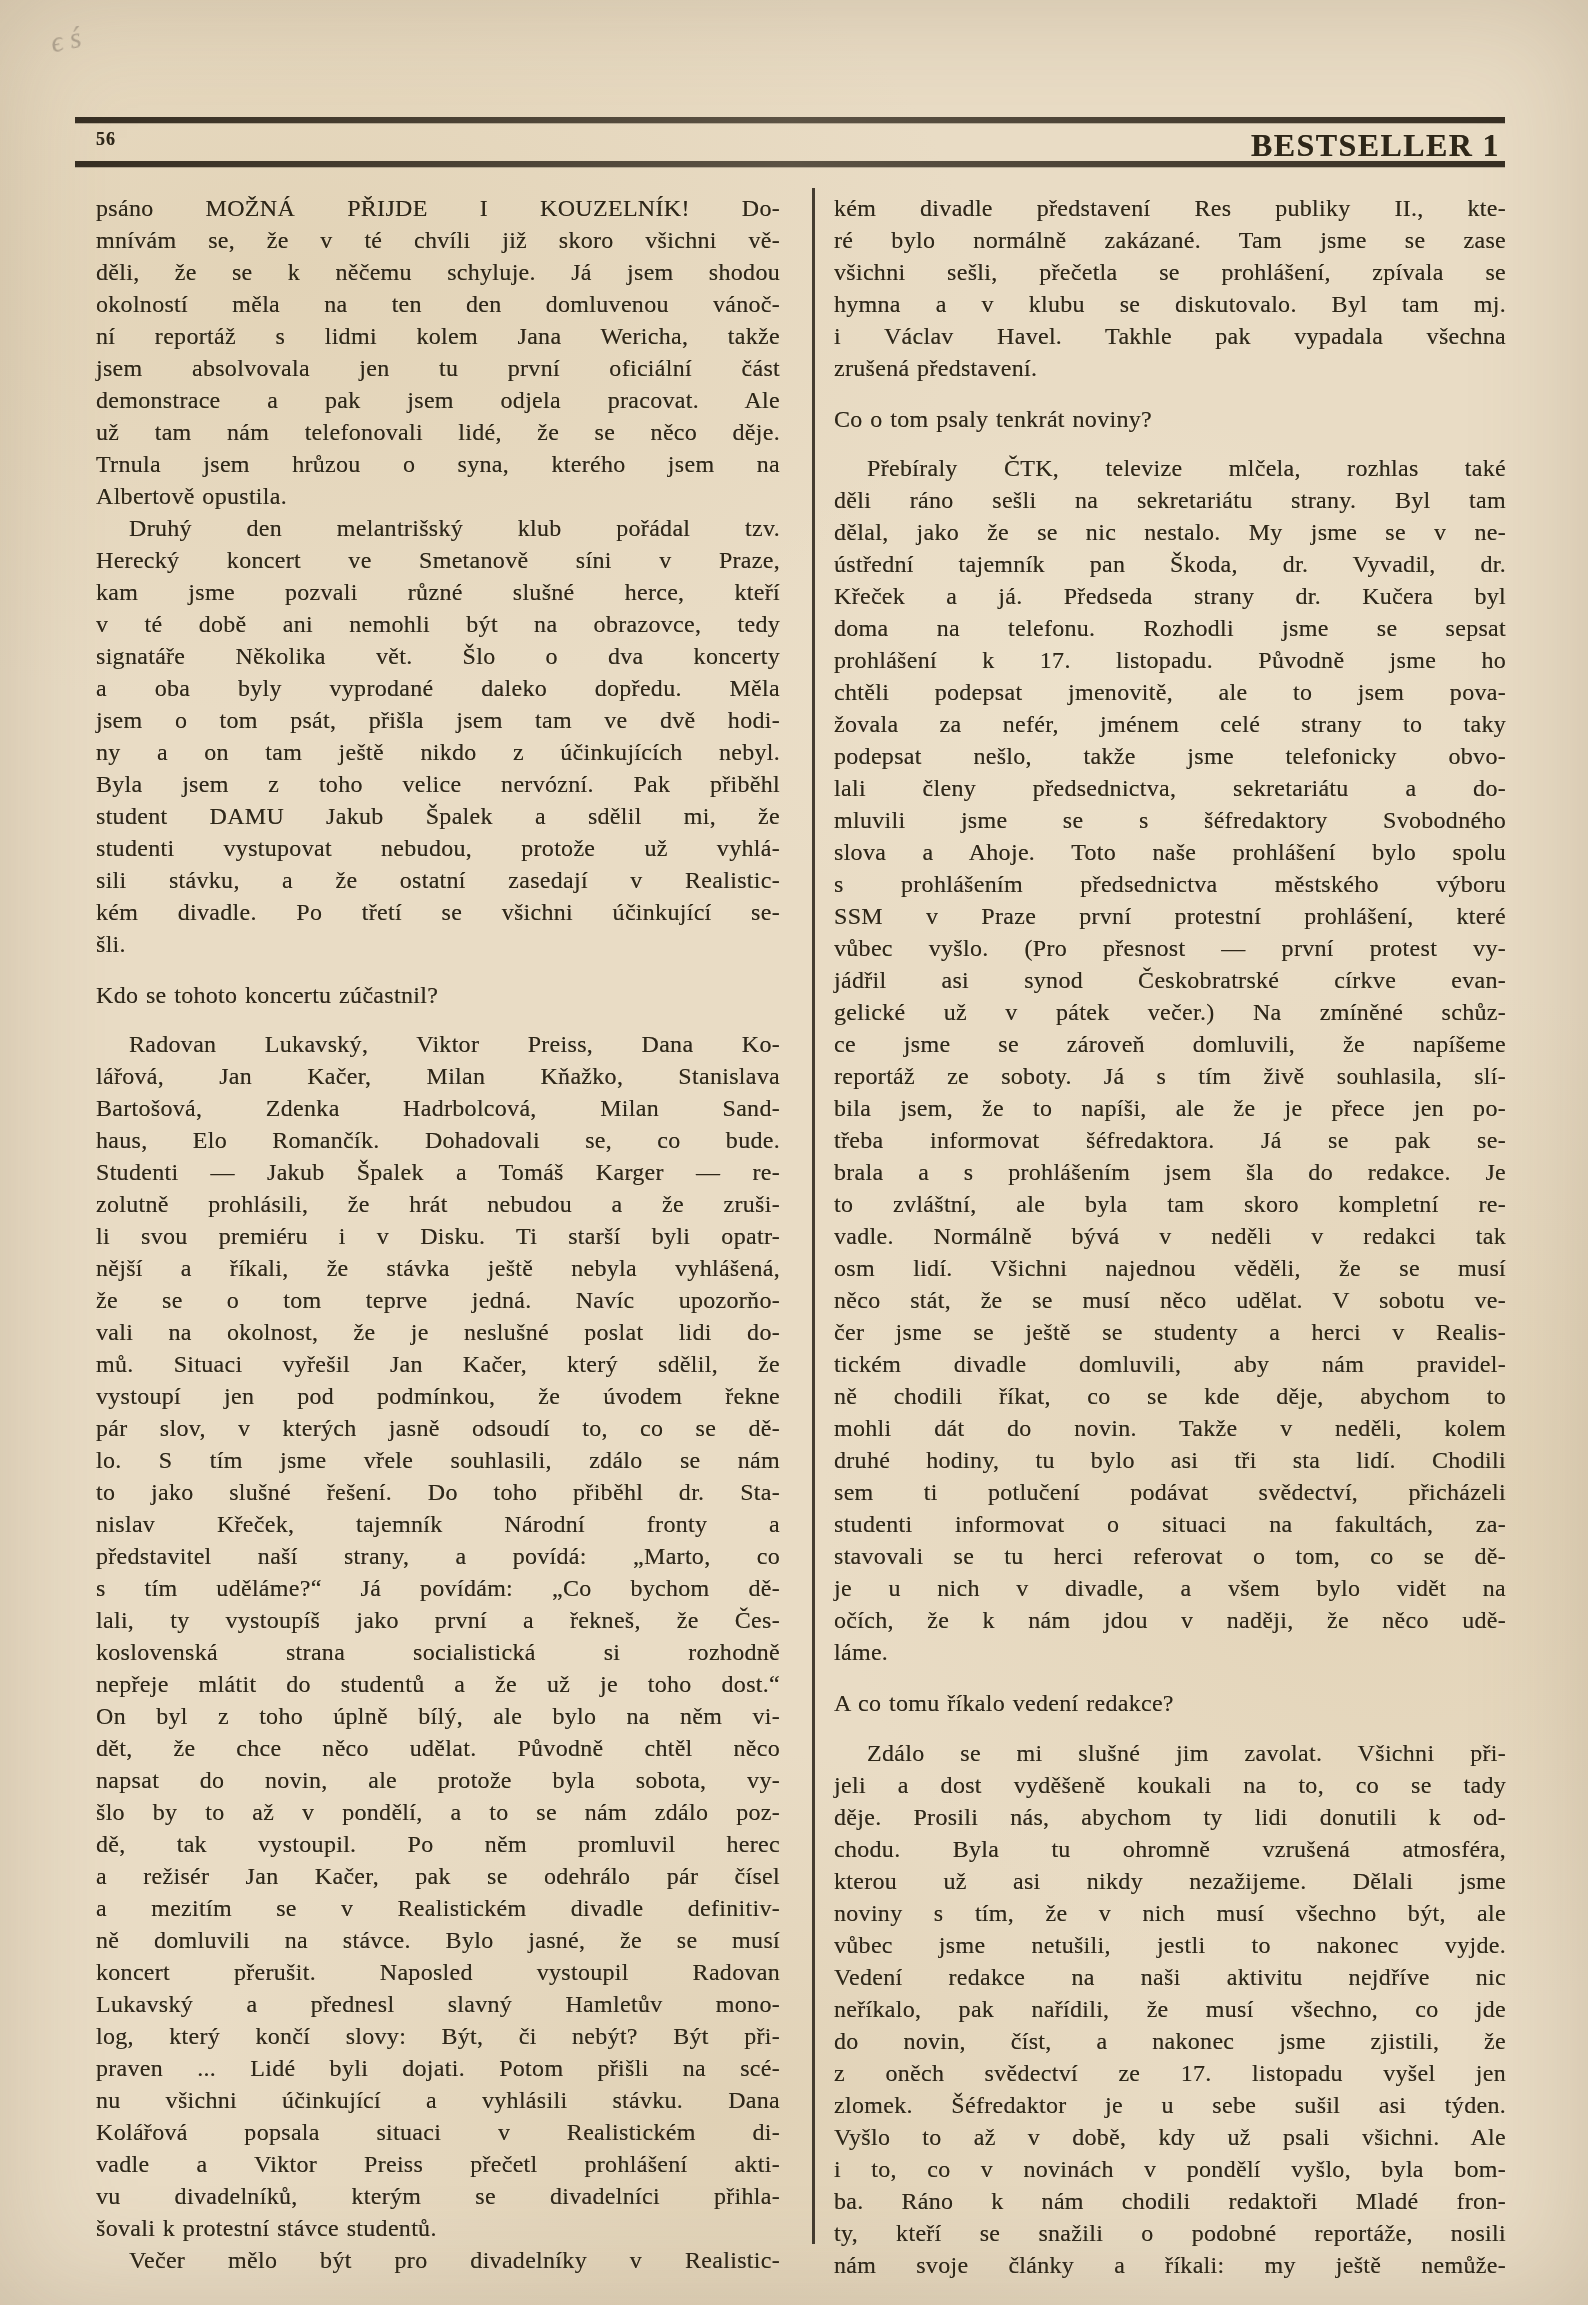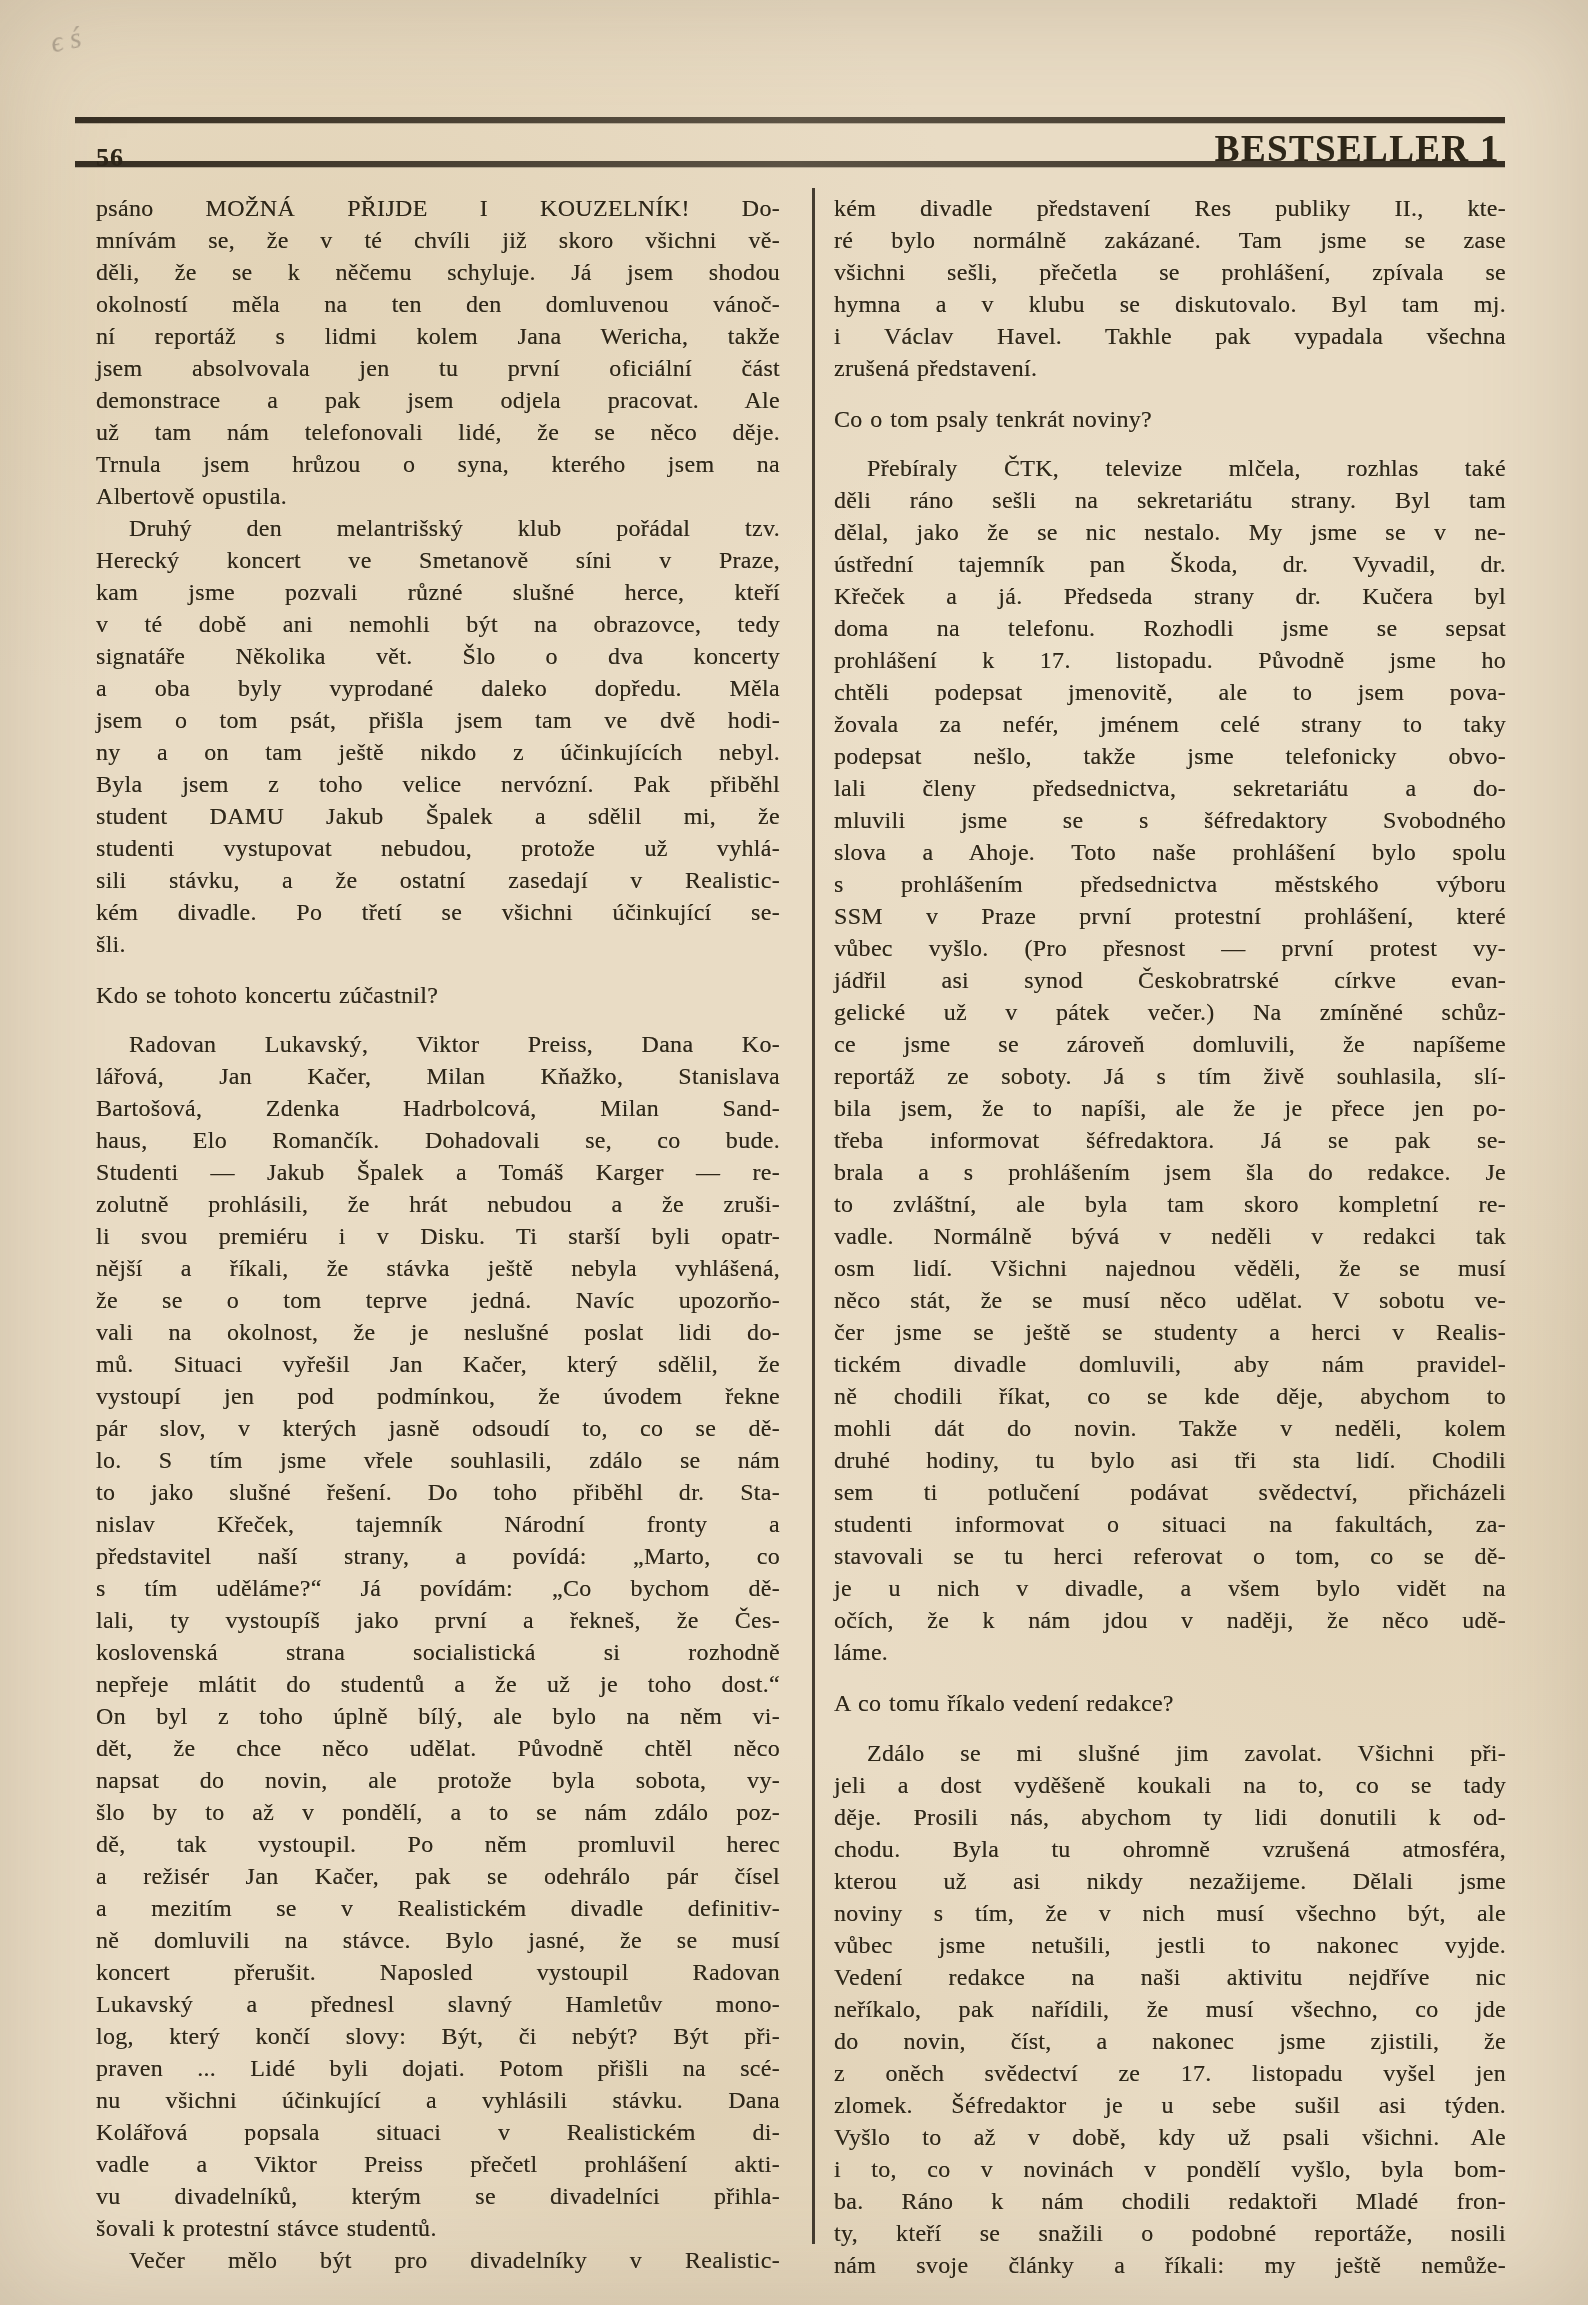--- a/index.html
+++ b/index.html
@@ -30,27 +30,26 @@
   }
   .rule {
     position: absolute; left: 75px; width: 1430px; height: 5.8px;
     background: linear-gradient(90deg, rgba(45,37,26,0.95), rgba(45,37,26,0.75), rgba(45,37,26,0.95));
     box-shadow: 0 1px 0 rgba(45,37,26,0.25);
   }
   .rule-top { top: 117px; }
   .rule-bottom { top: 161px; }
   .page-number {
     position: absolute; left: 96px; top: 129px;
-    font-size: 26px; font-weight: bold; letter-spacing: 1px;
+    font-size: 18px; font-weight: bold; letter-spacing: 1px;
     text-shadow: 0 0 0.6px rgba(46,39,25,0.6);
-    margin-top: 14px;
   }
   .journal-title {
     position: absolute; right: 88px; top: 127px;
-    font-size: 37px; font-weight: bold; letter-spacing: 1.4px;
+    font-size: 32px; font-weight: bold; letter-spacing: 1.4px;
     text-shadow: 0 0 0.6px rgba(46,39,25,0.6);
   }
   .gutter-rule {
     position: absolute; left: 812px; top: 188px;
     width: 2.9px; height: 2056px;
     background: rgba(40,33,23,0.85);
   }
   .col {
     position: absolute; top: 192px;
     font-size: 24px; line-height: 32px;

